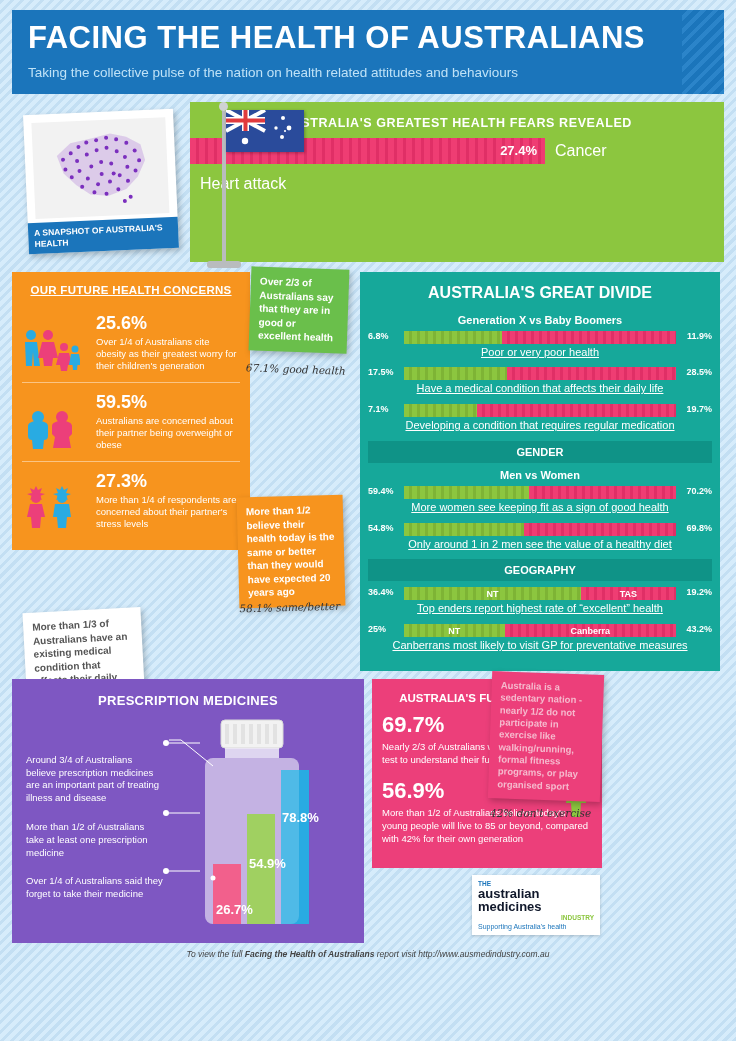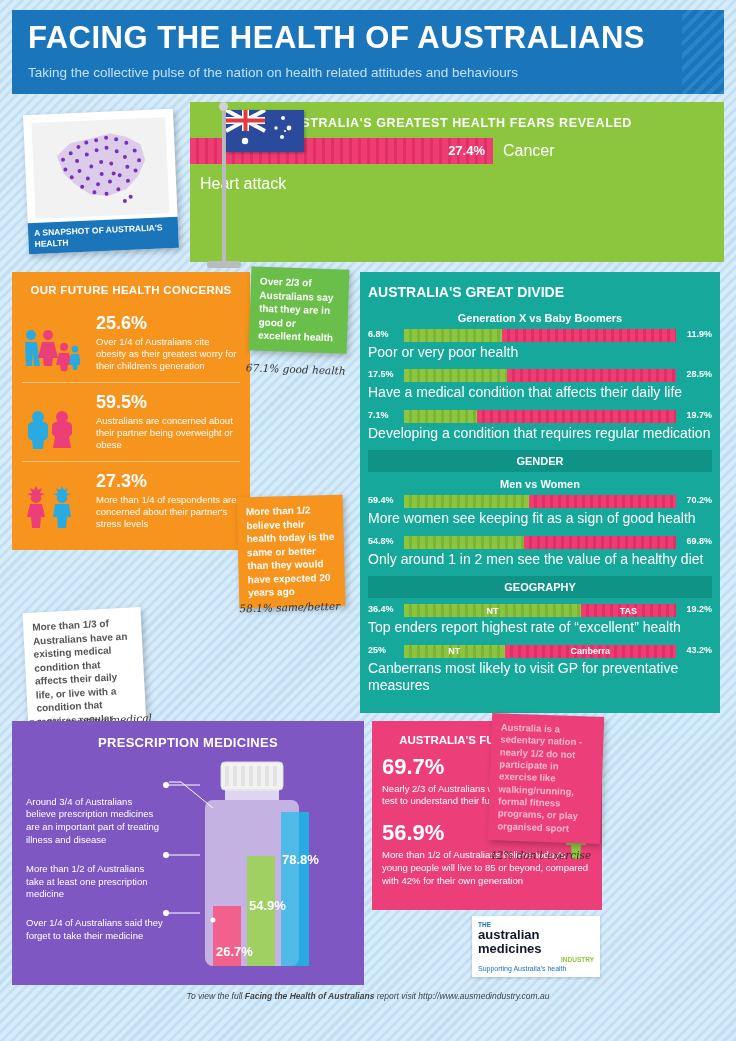--- a/index.html
+++ b/index.html
@@ -64,48 +64,48 @@
   .bar-pink { background: repeating-linear-gradient(90deg,#ef3d73 0 6px,#e02f66 6px 9px); }
   .bar-orange { background: repeating-linear-gradient(90deg,#f5a623 0 6px,#e8941a 6px 9px); }
   .bar-blue { background: repeating-linear-gradient(90deg,#1b75bb 0 6px,#1466a5 6px 9px); }
 
   
   .mid { display:flex; margin-top:10px; gap:8px; }
   .left-col { width:340px; position:relative;}
   .right-col { width:360px; }
 
   .concerns { background:#f7941e; color:#fff; padding:8px 10px 10px 10px; width:238px; }
-  .concerns h3 { font-size:11.5px; font-weight:bold; text-align:center; padding:4px 0 8px 0; letter-spacing:.3px;}
+  .concerns h3 { font-size:11.5px; font-weight:bold; text-align:center; padding:4px 0 8px 0; letter-spacing:.3px;text-decoration:underline;}
   .concern-item { display:flex; gap:16px; padding:9px 0; border-top:1px solid rgba(255,255,255,.45); }
   .concern-item:first-of-type { border-top:none; }
   .concern-icons { width:62px; display:flex; align-items:flex-end; justify-content:center; gap:1px;}
   .concern-txt .pct { font-size:18px; font-weight:bold; color:#fff; }
   .concern-txt .desc { font-size:9.5px; line-height:1.3; margin-top:2px; }
 
   .note {
     position:absolute; box-shadow:2px 3px 6px rgba(0,0,0,.25);
     font-size:10px; line-height:1.35; font-weight:bold; color:#fff; padding:8px 9px;
   }
   .note-green { background:#6abf4b; width:98px; left:238px; top:-4px; transform:rotate(2deg); }
   .note-orange { background:#f7941e; width:106px; left:226px; top:224px; transform:rotate(-1.5deg); }
   .note-white { background:#fff; color:#555; width:118px; left:14px; top:338px; transform:rotate(-3deg);}
   .hand { font-family:"DejaVu Serif", serif; font-style:italic; color:#333; font-size:10.5px; font-weight:normal;}
 
   
   .divide { background:#16a89a; color:#fff; padding:6px 8px 10px 8px;}
-  .divide h3 { text-align:left; font-size:14px; font-weight:bold; padding:6px 0 12px;}
+  .divide h3 { text-align:center; font-size:16px; font-weight:bold; padding:6px 0 12px;}
   .divide .secthead { background:#0f9387; text-align:center; font-size:11px; font-weight:bold; padding:5px 0; margin-bottom:6px;}
   .divide .vs { text-align:center; font-size:11px; font-weight:bold; margin-bottom:5px;}
   .dualrow { display:flex; align-items:flex-start; font-size:9px; font-weight:bold; margin-bottom:2px;}
   .dualrow .v { width:36px; }
   .dualrow .v.r { text-align:right;}
   .dualbar { flex:1; display:flex; height:13px; }
   .dualbar .g { background:repeating-linear-gradient(90deg,#8cc63f 0 5px,#7eb435 5px 8px); }
   .dualbar .p { background:repeating-linear-gradient(90deg,#ef3d73 0 5px,#e02f66 5px 8px); }
-  .dcap { font-size:14px; margin-bottom:8px; line-height:1.25;}
+  .dcap { font-size:11px; text-align:center; margin-bottom:8px; line-height:1.25;text-decoration:underline;}
   .geo-lab { font-size:9px; font-weight:bold; }
 
   
   .lower { display:flex; gap:8px; margin-top:8px; position:relative;}
   .rx { background:#7e57c2; color:#fff; width:352px; padding:8px 10px 10px 10px; position:relative;}
   .rx h3 { text-align:center; font-size:13px; font-weight:bold; padding:6px 0 4px; letter-spacing:.3px;}
   .rx-body { display:flex; gap:6px; }
   .rx-texts { width:150px; font-size:9.5px; line-height:1.35; padding-top:42px;}
   .rx-texts p { margin-bottom:16px; position:relative; padding-left:4px;}
   .bottle { position:relative; width:185px; height:215px; margin-top:6px;}
@@ -212,21 +212,21 @@
             <circle cx="59" cy="21" r="1.1"></circle>
           </g>
         </svg>
       </div>
     </div>
 
     <div class="fears">
       <h2>AUSTRALIA'S GREATEST HEALTH FEARS REVEALED</h2>
 
       <div class="fearbar">
-        <div class="bar bar-pink" style="width:303px">27.4%</div>
+        <div class="bar bar-pink" style="width:355px">27.4%</div>
         <div class="lbl">Cancer</div>
       </div>
       <div class="fearbar">
         <div class="lbl">Heart attack</div>
       </div>
     </div>
   </div>
 
   <div class="mid">
 

